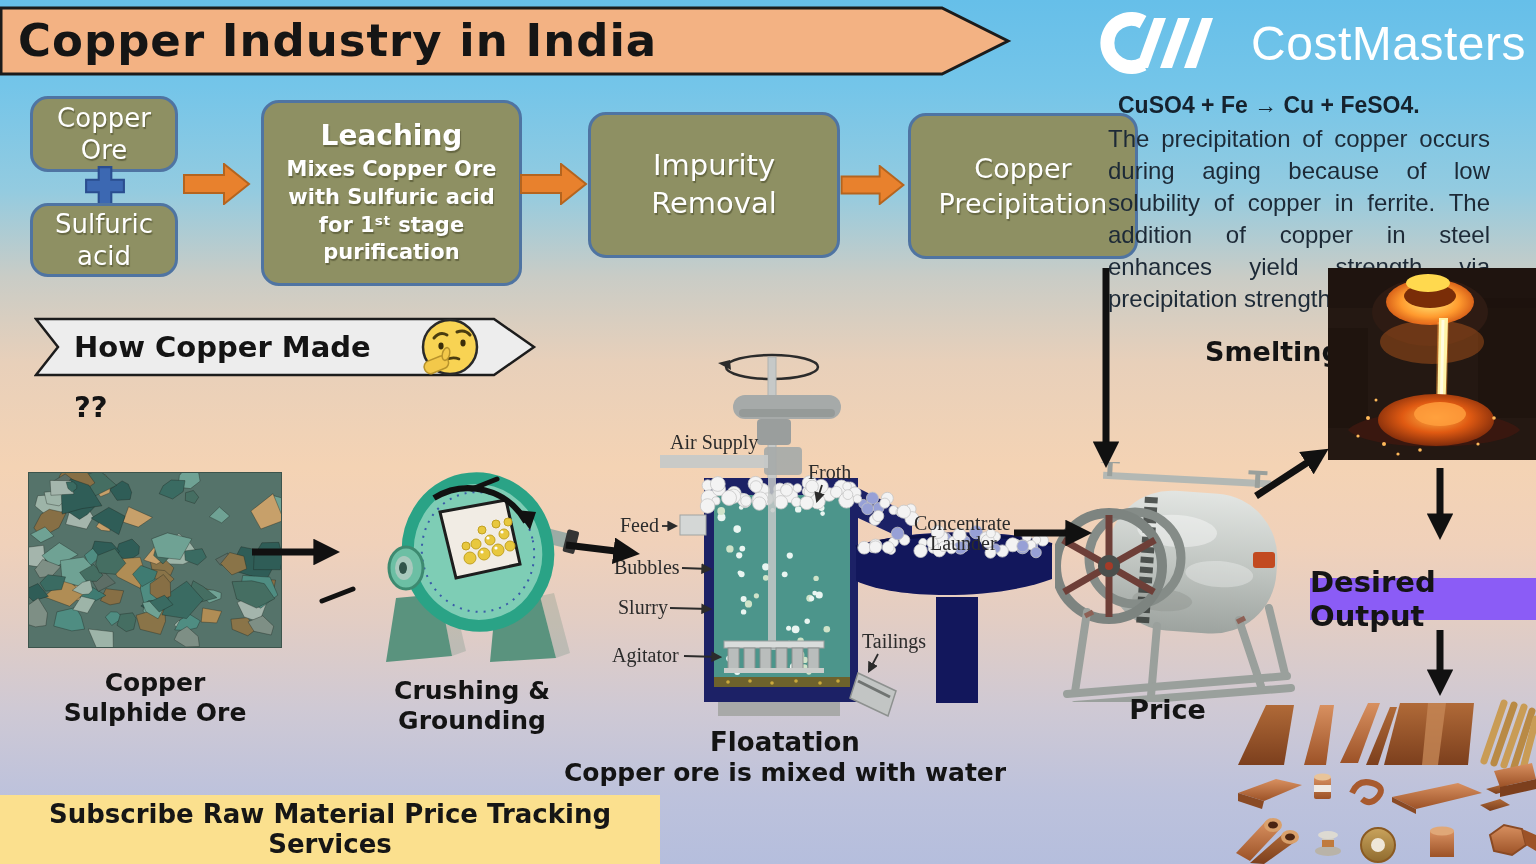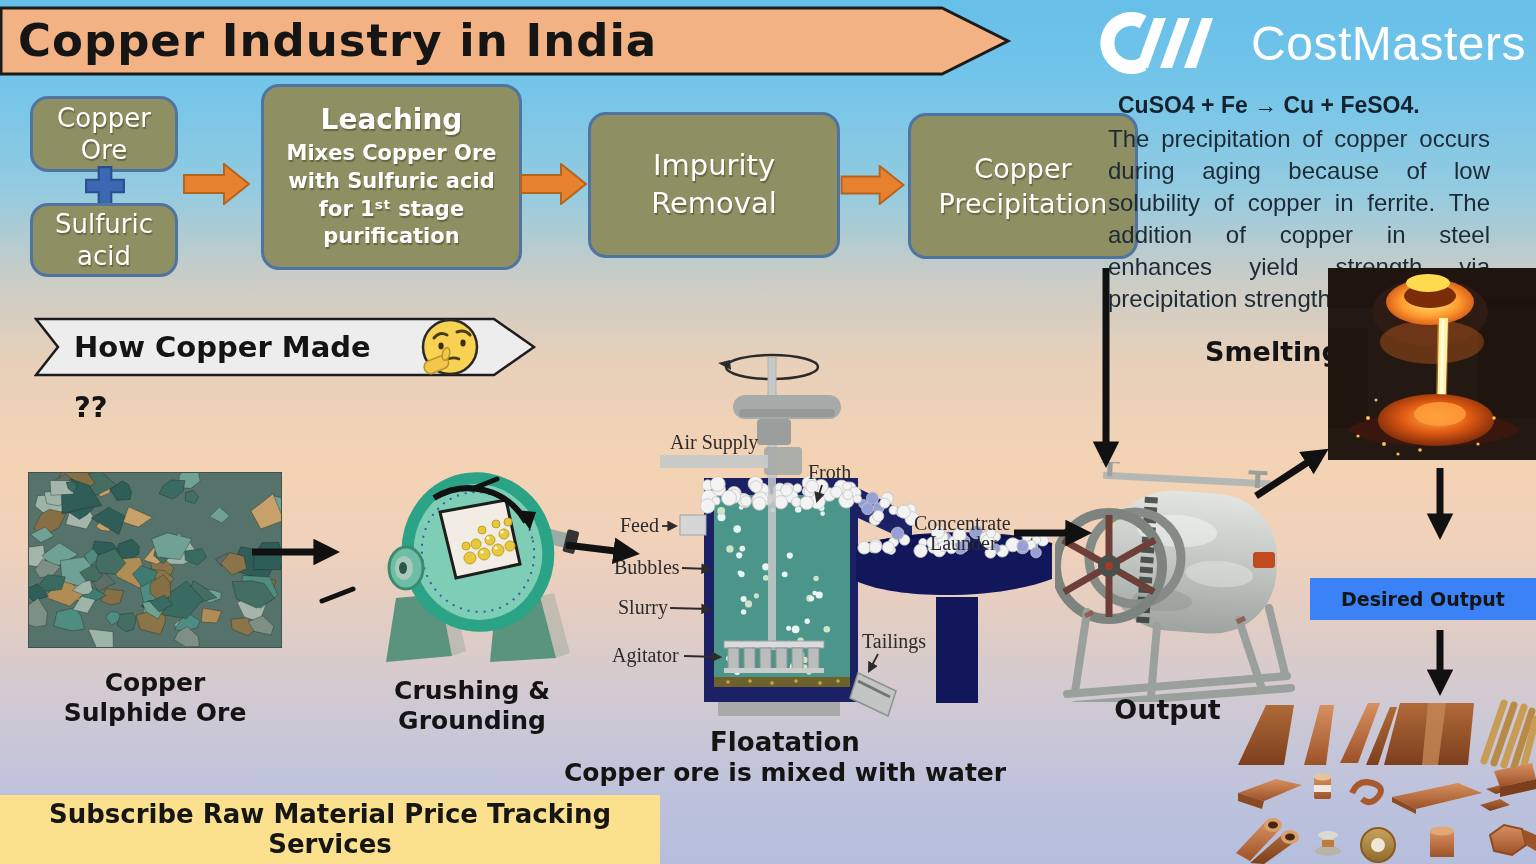--- a/index.html
+++ b/index.html
@@ -35,22 +35,22 @@
     font-size:29px;color:#141414;}
   
   .stage-label{position:absolute;text-align:center;color:#141414;font-size:25px;
     font-weight:700;line-height:1.2;}
   
   #footer{left:0;top:795px;width:660px;height:69px;background:#fbe08e;color:#161616;}
   #footer-line1{text-align:center;font-size:26px;font-weight:700;margin-top:4px;}
   #footer-line2{display:flex;justify-content:space-between;padding:1px 22px 0 18px;
     font-size:25px;font-weight:700;}
   
-  #desired-box{left:1310px;top:578px;width:226px;height:42px;background:#3b82f6;
-    display:flex;align-items:center;justify-content:center;font-size:19px;color:#151515;}
+  #desired-box{left:1310px;top:578px;width:226px;height:42px;background:#8b5cf6;
+    display:flex;align-items:center;justify-content:center;font-size:29px;color:#151515;}
   svg text.serif{font-family:"Liberation Serif",serif;font-size:20px;fill:#2b2b2b;}
 </style>
 </head>
 <body>
 
 <svg class="abs" style="left:0;top:6px" width="1014" height="70">
   <polygon points="1,2 942,2 1008,35 942,68 1,68" fill="#f3b283" stroke="#1b1b1b" stroke-width="3"></polygon>
 </svg>
 <div class="abs comic" id="title-text">Copper Industry in India</div>
 
@@ -71,21 +71,21 @@
   <path d="M14 2 h12 v12 h12 v12 h-12 v12 h-12 v-12 H2 v-12 h12 z" fill="#3c68b2" stroke="#2a4d8f" stroke-width="2"></path>
 </svg>
 
 <div class="pbox ml" style="left:30px;top:203px;width:142px;height:68px;font-size:26px;line-height:1.25">Sulfuric
 acid</div>
 
 <svg class="abs" style="left:183px;top:163px" width="68" height="42" viewBox="0 0 68 42">
   <polygon points="1,12 41,12 41,1 66,21 41,41 41,30 1,30" fill="#e8812d" stroke="#b5641e" stroke-width="2"></polygon>
 </svg>
 
-<div class="pbox" style="left:261px;top:84px;width:255px;height:180px">
+<div class="pbox" style="left:261px;top:100px;width:255px;height:180px">
   <div class="t1">Leaching</div>
   <div class="t2 ml">Mixes Copper Ore
 with Sulfuric acid
 for 1ˢᵗ stage
 purification</div>
 </div>
 
 <svg class="abs" style="left:520px;top:163px" width="68" height="42" viewBox="0 0 68 42">
   <polygon points="1,12 41,12 41,1 66,21 41,41 41,30 1,30" fill="#e8812d" stroke="#b5641e" stroke-width="2"></polygon>
 </svg>
@@ -509,21 +509,21 @@
     <line x1="184" y1="158" x2="206" y2="224"></line>
       <line x1="214" y1="146" x2="230" y2="212"></line>
     <line x1="12" y1="232" x2="232" y2="214"></line>
       <line x1="20" y1="243" x2="236" y2="226"></line>
   </g>
   <g stroke="#8d6055" stroke-width="5">
       <line x1="30" y1="154" x2="38" y2="150"></line>
       <line x1="182" y1="160" x2="190" y2="156"></line>
     </g>
 </svg>
-<div class="stage-label" style="left:1085px;top:694px;width:165px;font-size:27px">Output</div>
+<div class="stage-label" style="left:1085px;top:694px;width:165px;font-size:27px">Price</div>
 
 <div class="stage-label" style="left:1205px;top:336px;width:125px;font-size:27px">Smelting</div>
 <svg class="abs" style="left:1328px;top:268px" width="208" height="192" viewBox="0 0 208 192">
   <defs>
     <radialGradient id="gMouth" cx="0.5" cy="0.5" r="0.6">
       <stop offset="0" stop-color="#ffe97a"></stop>
         <stop offset="0.55" stop-color="#ff9a2e"></stop>
         <stop offset="1" stop-color="#c2410d"></stop>
     </radialGradient>
     <radialGradient id="gPile" cx="0.5" cy="0.45" r="0.65">

